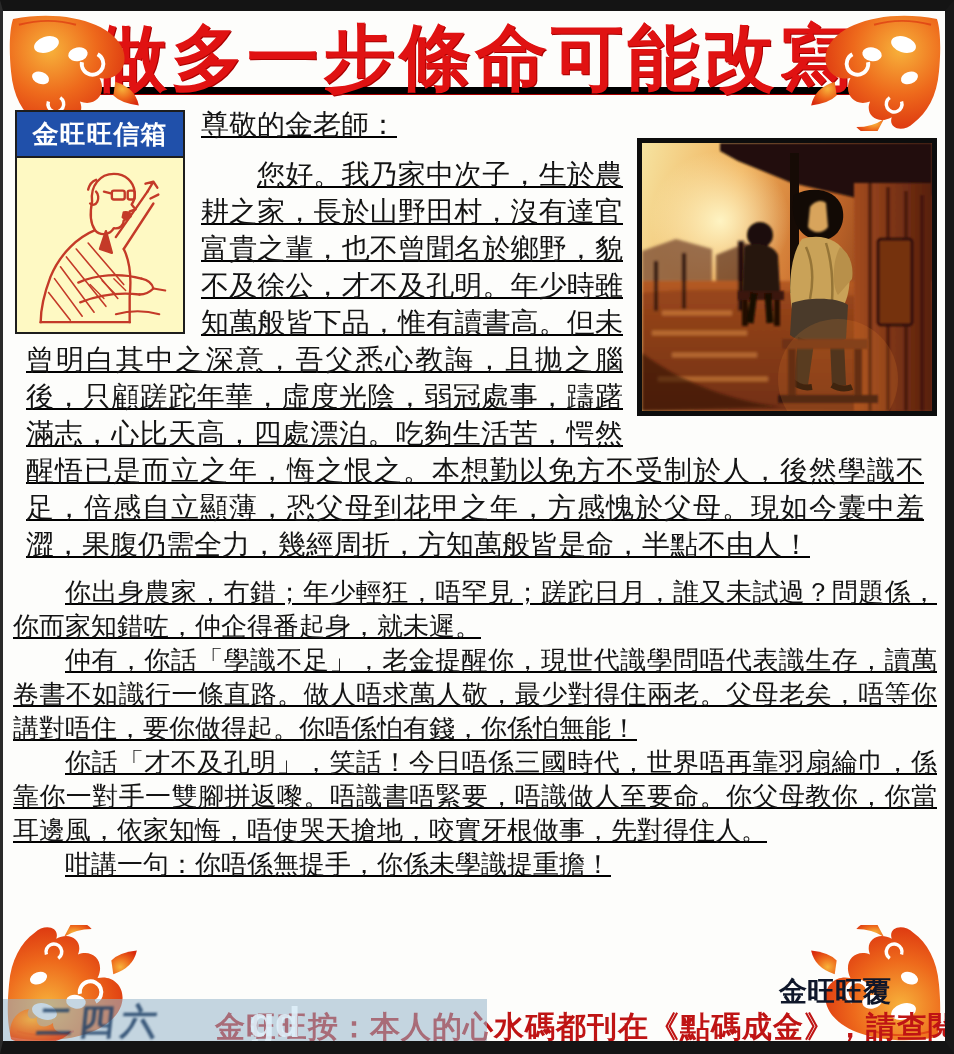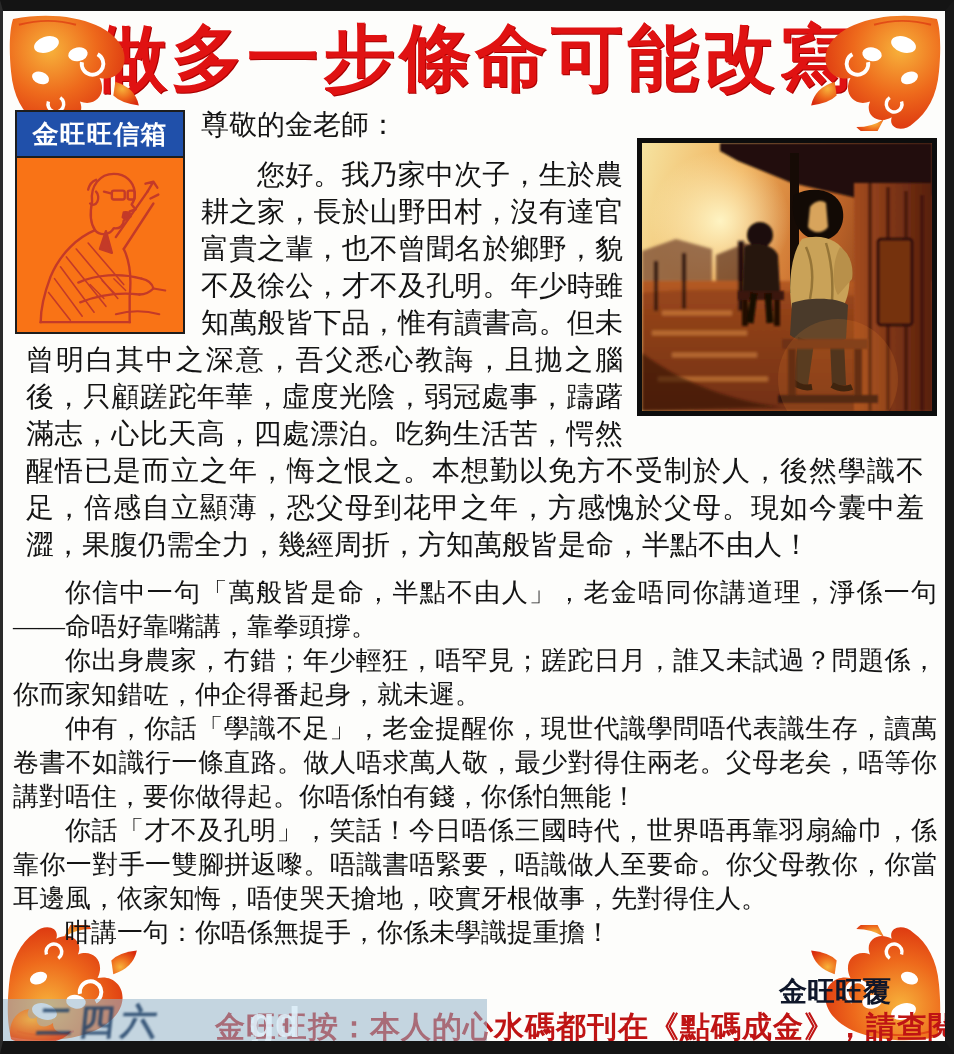--- a/index.html
+++ b/index.html
@@ -2,36 +2,37 @@
 <html><head>
 <meta charset="utf-8">
 <style>
   html,body{margin:0;padding:0;background:#777;}
   .page{
     width:954px;height:1054px;box-sizing:border-box;background:#fdfdfb;
     border-top:11px solid #141414;border-right:9px solid #181818;
     border-bottom:13px solid #141414;border-left:3px solid #2a2a2a;
     position:relative;overflow:hidden;
     font-family:"Liberation Serif","DejaVu Serif",serif;
+    text-decoration:underline;
   }
   .content{position:relative;width:100%;height:100%;padding:0 8px 0 10px;box-sizing:border-box;overflow:hidden;}
   h1.title{
     margin:6px 0 4px;text-align:center;font-size:72px;line-height:1.18;
     font-weight:900;color:#e01212;letter-spacing:4px;white-space:nowrap;
     text-shadow:1px 1px 0 #a00;
   }
   .corner{position:absolute;width:138px;height:118px;z-index:1;pointer-events:none;}
   .corner.tl{top:2px;left:2px;}
   .corner.tr{top:2px;right:0;transform:scaleX(-1);}
   .corner.bl{bottom:-2px;left:0;transform:scaleY(-1);}
   .corner.br{bottom:-2px;right:0;transform:scale(-1,-1);}
   .article{position:relative;z-index:2;color:#141414;}
   .logo-box{
     float:left;width:170px;height:224px;margin:4px 16px 6px 2px;
-    border:2px solid #1d1d1d;background:#f97316;box-sizing:border-box;
+    border:2px solid #1d1d1d;background:#fef9c3;box-sizing:border-box;
   }
   .logo-bar{
     background:#2050aa;color:#fff;font-weight:bold;font-size:26px;
     text-align:center;letter-spacing:1px;padding:5px 0 4px;border-bottom:2px solid #1d1d1d;
     font-family:"Liberation Sans","DejaVu Sans",sans-serif;white-space:nowrap;
   }
   .logo-art{display:block;width:100%;height:178px;}
   .photo{
     float:right;width:290px;height:268px;border:5px solid #0d0d0d;
     margin:32px 0 12px 14px;background:#000;box-sizing:content-box;
@@ -235,21 +236,20 @@
 
           <path d="M0,268 L0,210 C40,240 90,258 140,264 Z" fill="#2c0f06" opacity="0.55" filter="url(#soft)"></path>
           <circle cx="196" cy="236" r="60" fill="#e8862e" opacity="0.18"></circle>
         </svg>
       </div>
 
       <p class="letter-salutation">尊敬的金老師：</p>
       <p class="letter-body">您好。我乃家中次子，生於農耕之家，長於山野田村，沒有達官富貴之輩，也不曾聞名於鄉野，貌不及徐公，才不及孔明。年少時雖知萬般皆下品，惟有讀書高。但未曾明白其中之深意，吾父悉心教誨，且拋之腦後，只顧蹉跎年華，虛度光陰，弱冠處事，躊躇滿志，心比天高，四處漂泊。吃夠生活苦，愕然醒悟已是而立之年，悔之恨之。本想勤以免方不受制於人，後然學識不足，倍感自立顯薄，恐父母到花甲之年，方感愧於父母。現如今囊中羞澀，果腹仍需全力，幾經周折，方知萬般皆是命，半點不由人！</p>
 
       <div class="reply">
-        <p class="rp">你信中一句「萬般皆是命，半點不由人」，老金唔同你講道理，淨係一句——命唔好靠嘴講，靠拳頭撐。</p>
         <p class="rp">你出身農家，冇錯；年少輕狂，唔罕見；蹉跎日月，誰又未試過？問題係，你而家知錯咗，仲企得番起身，就未遲。</p>
         <p class="rp">仲有，你話「學識不足」，老金提醒你，現世代識學問唔代表識生存，讀萬卷書不如識行一條直路。做人唔求萬人敬，最少對得住兩老。父母老矣，唔等你講對唔住，要你做得起。你唔係怕有錢，你係怕無能！</p>
         <p class="rp">你話「才不及孔明」，笑話！今日唔係三國時代，世界唔再靠羽扇綸巾，係靠你一對手一雙腳拼返嚟。唔識書唔緊要，唔識做人至要命。你父母教你，你當耳邊風，依家知悔，唔使哭天搶地，咬實牙根做事，先對得住人。</p>
         <p class="rp">咁講一句：你唔係無提手，你係未學識提重擔！</p>
       </div>
     </div>
 
     <div class="reply-sig">金旺旺覆</div>
 
     <div class="footer-note">金旺旺按：本人的心水碼都刊在《點碼成金》，請查閱。</div>

